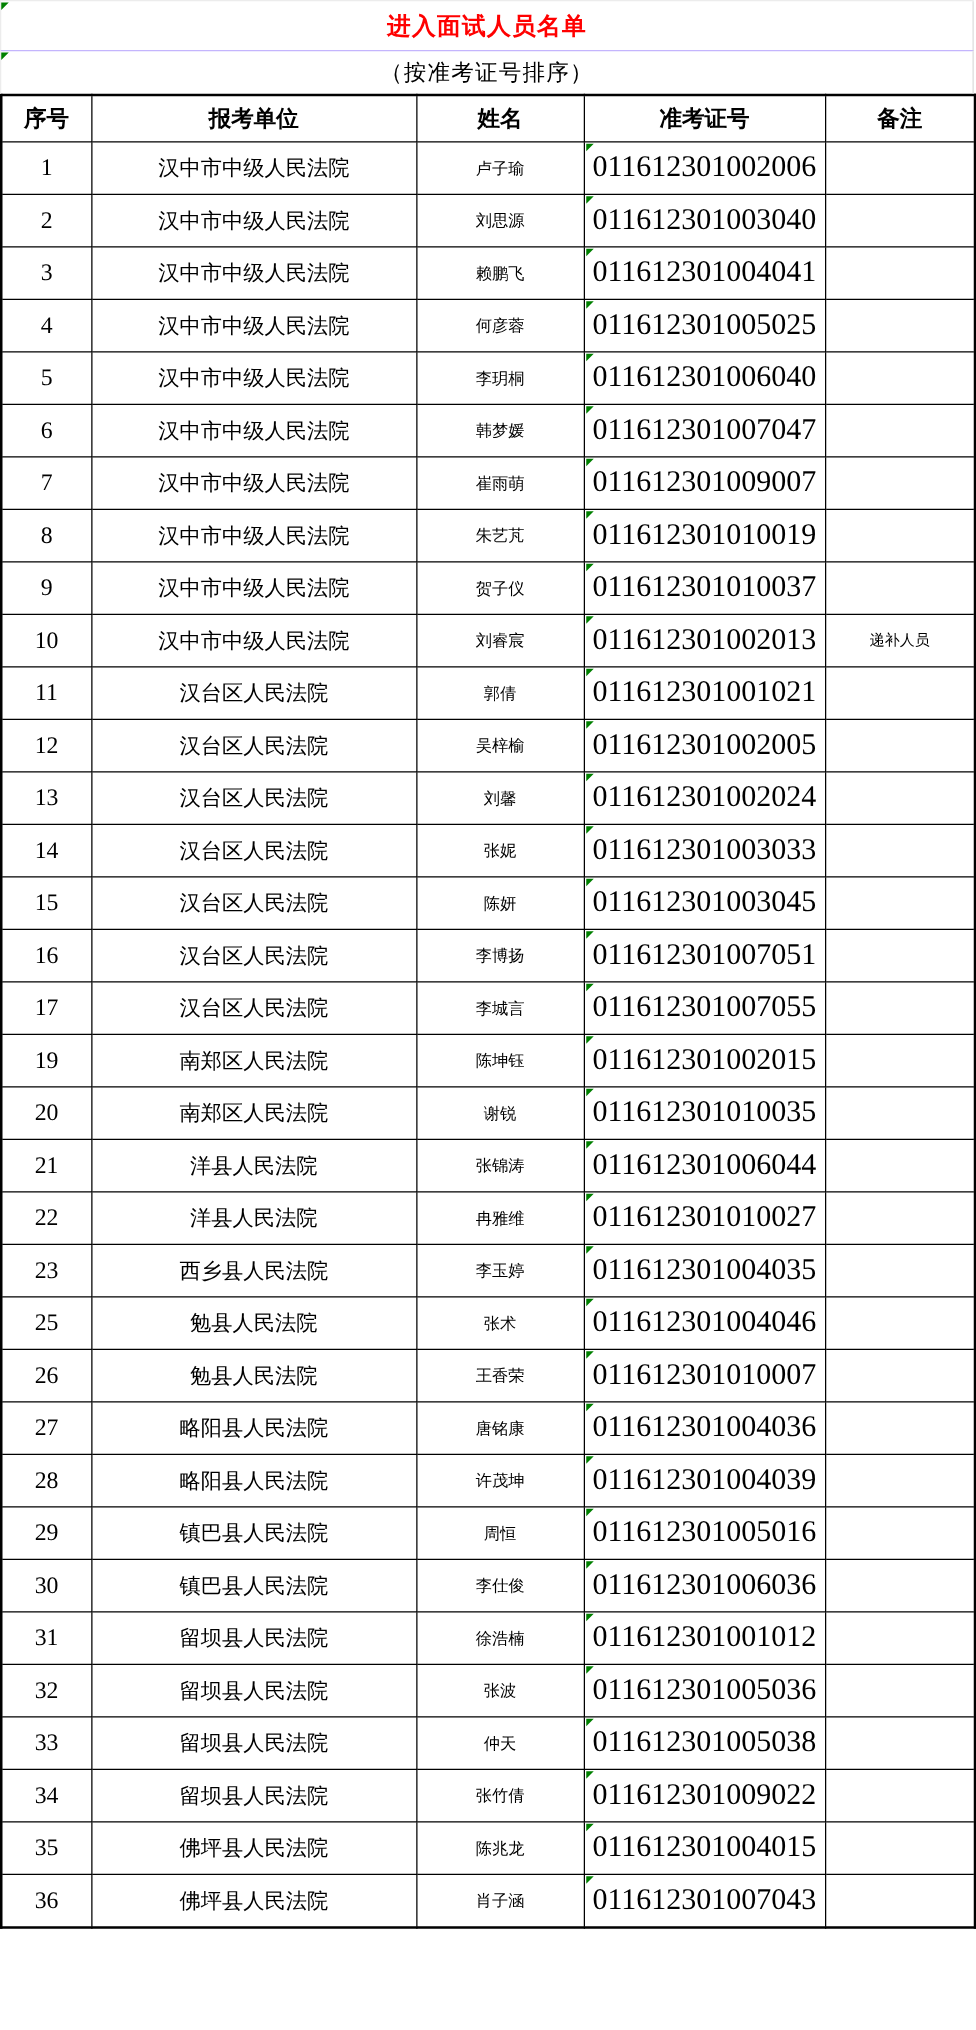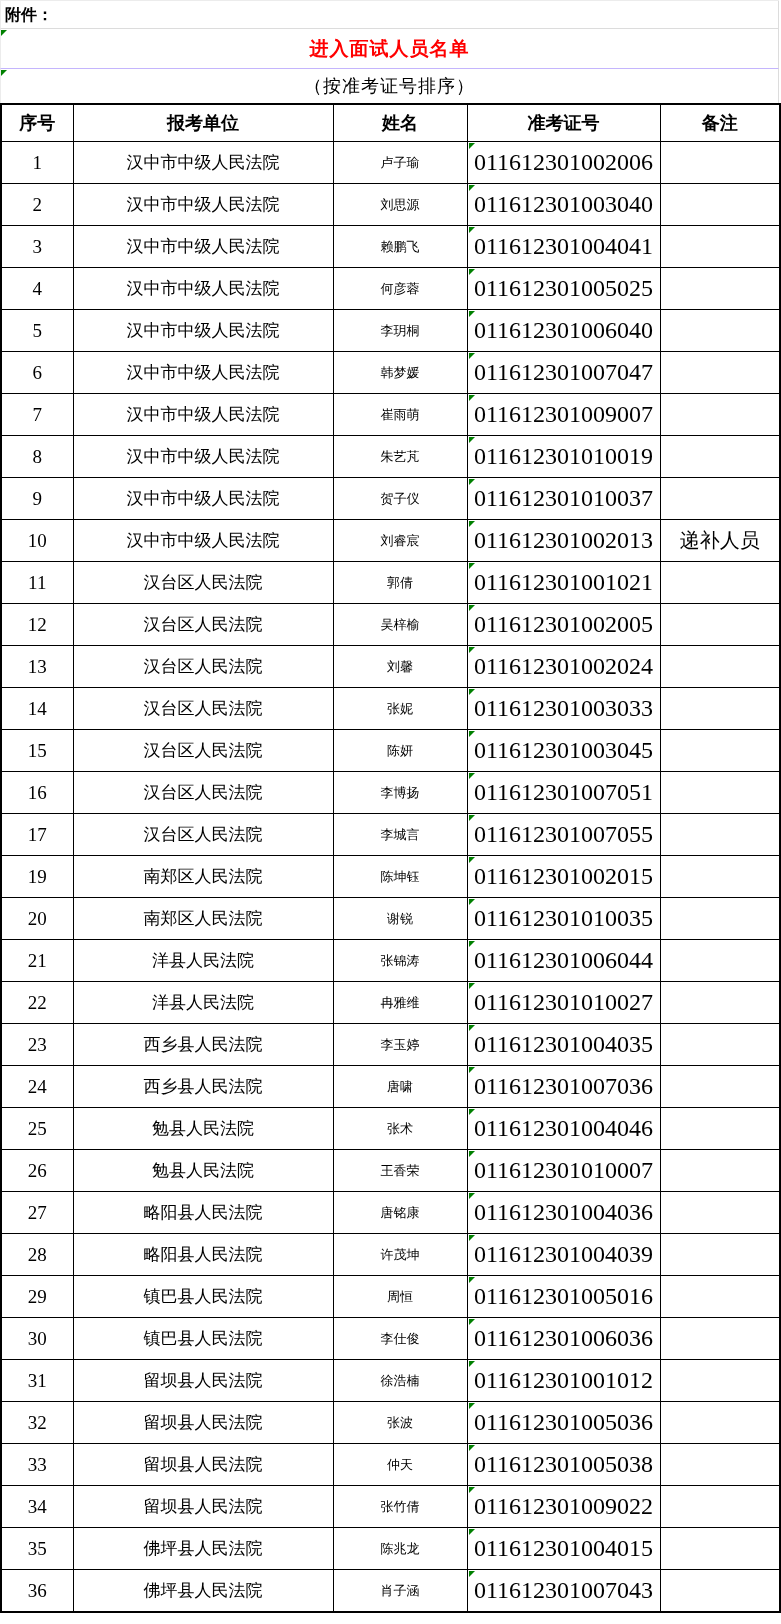--- a/index.html
+++ b/index.html
@@ -38,31 +38,30 @@
   table.roster th,table.roster td{
     border:1px solid #000;text-align:center;vertical-align:middle;
     overflow:hidden;padding:0;position:relative;
   }
   table.roster thead th{height:36px;font-weight:bold;font-size:18px;}
   table.roster tbody td{height:41px;}
   .c-serial{font-family:"Liberation Serif","DejaVu Serif",serif;font-size:19px;}
   .c-unit{font-size:17px;}
   .c-name{font-size:13px;}
   .c-ticket{font-family:"Liberation Serif","DejaVu Serif",serif;font-size:24px;}
-  .c-note{font-size:20px;}
+  .c-note{font-size:12px;}
   .cell-flag{
     position:absolute;top:1px;left:1px;width:0;height:0;
     border-top:6px solid #008000;border-right:6px solid transparent;
   }
 </style>
 </head>
 <body>
 
 <div class="head-area">
-  <div class="attachment-row">附件：</div>
   <div class="title-row">
     <span class="corner-flag" style="border-top-color: rgb(0, 128, 0);"></span>
     <span style="color: rgb(255, 0, 0);">进入面试人员名单</span>
   </div>
   <div class="subtitle-row">
     <span class="corner-flag" style="border-top-color: rgb(0, 128, 0);"></span>
     <span>（按准考证号排序）</span>
   </div>
 </div>
 
@@ -232,27 +231,20 @@
         <td class="c-note"></td>
       </tr>
       <tr>
         <td class="c-serial">23</td>
         <td class="c-unit">西乡县人民法院</td>
         <td class="c-name">李玉婷</td>
         <td class="c-ticket"><span class="cell-flag" style="border-top-color: rgb(0, 128, 0);"></span><span>011612301004035</span></td>
         <td class="c-note"></td>
       </tr>
       <tr>
-        <td class="c-serial">24</td>
-        <td class="c-unit">西乡县人民法院</td>
-        <td class="c-name">唐啸</td>
-        <td class="c-ticket"><span class="cell-flag" style="border-top-color: rgb(0, 128, 0);"></span><span>011612301007036</span></td>
-        <td class="c-note"></td>
-      </tr>
-      <tr>
         <td class="c-serial">25</td>
         <td class="c-unit">勉县人民法院</td>
         <td class="c-name">张术</td>
         <td class="c-ticket"><span class="cell-flag" style="border-top-color: rgb(0, 128, 0);"></span><span>011612301004046</span></td>
         <td class="c-note"></td>
       </tr>
       <tr>
         <td class="c-serial">26</td>
         <td class="c-unit">勉县人民法院</td>
         <td class="c-name">王香荣</td>

